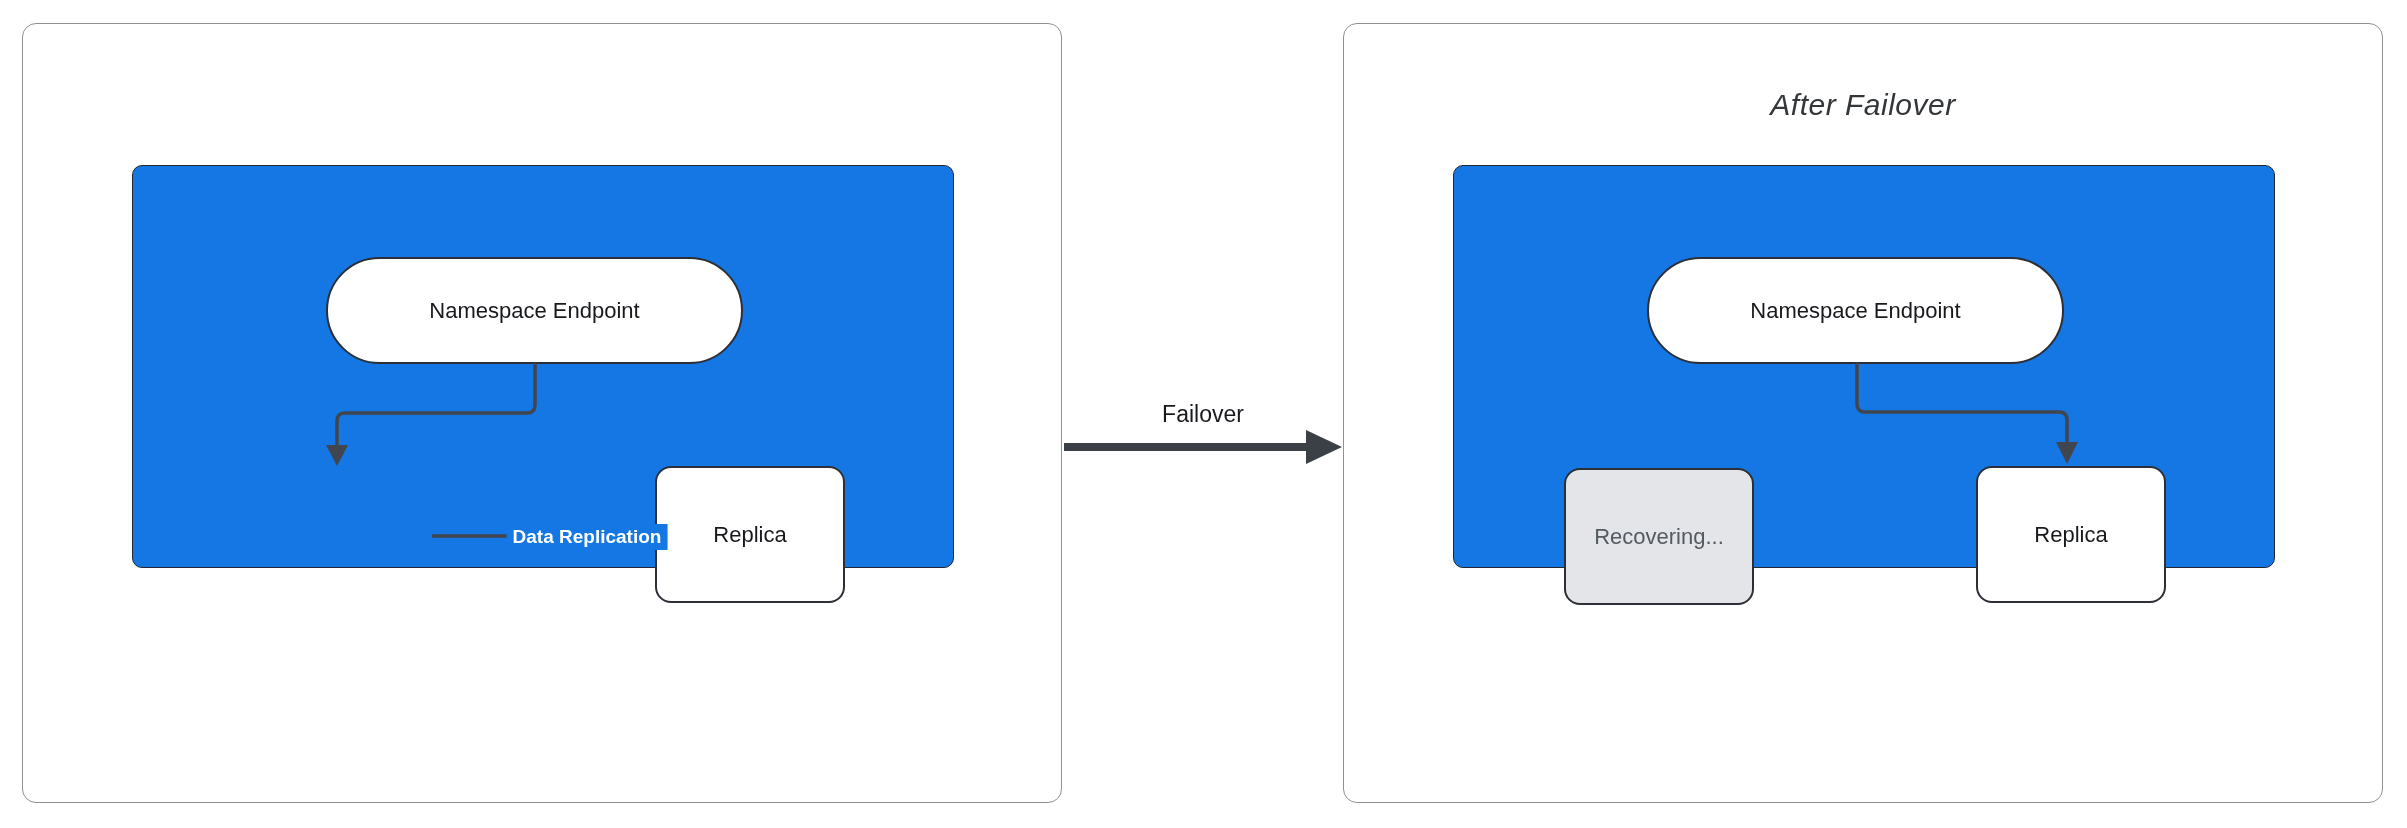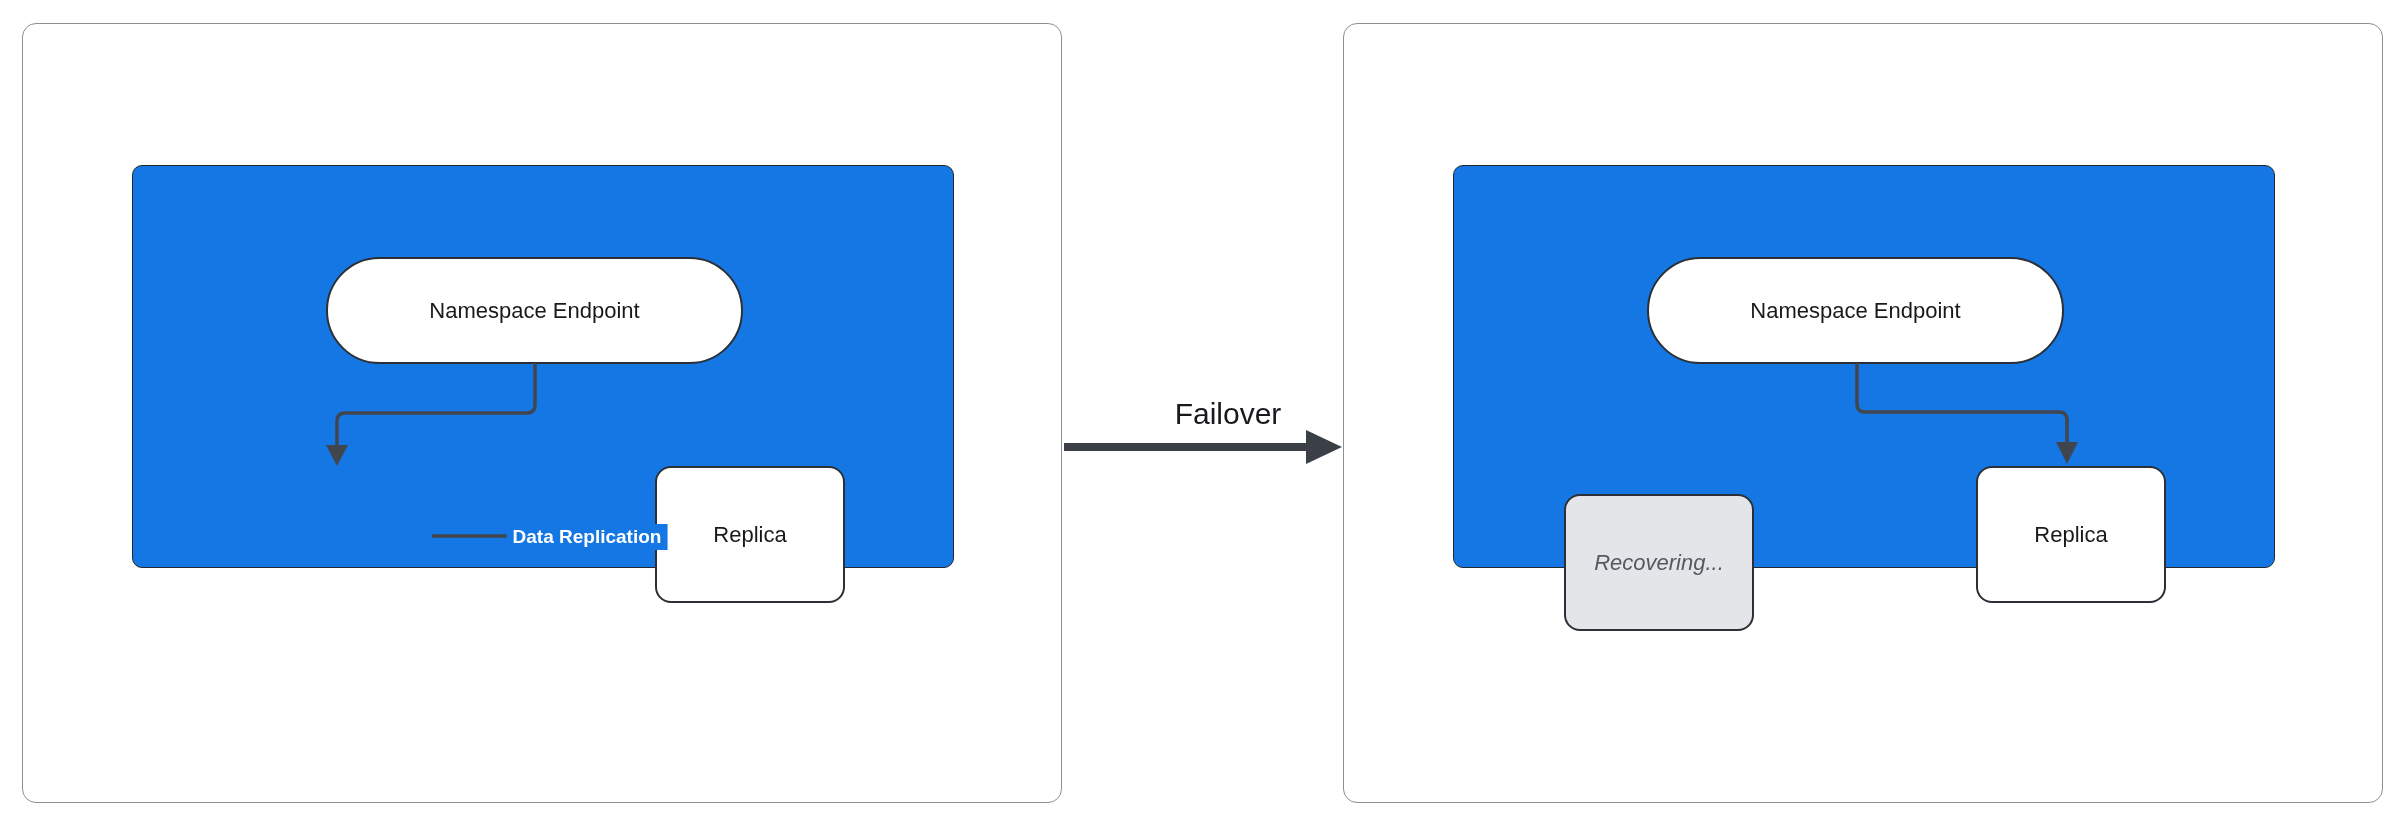--- a/index.html
+++ b/index.html
@@ -83,22 +83,20 @@
     width: 190px;
     height: 137px;
     border-radius: 16px;
     padding: 6px;
   }
   .node.pos-a { left: 110px; top: 302px; }
   .node.pos-b { left: 522px; top: 300px; }
   .node.recovering {
     background: var(--recovering-fill);
     color: var(--recovering-text);
-    font-style: italic;
-    margin-top: 26px;
   }
   .connector-layer {
     position: absolute;
     left: 0; top: 0;
     width: 2407px;
     height: 828px;
     pointer-events: none;
   }
   .connector-layer path {
     fill: none;
@@ -124,42 +122,42 @@
     font-size: 19px;
     font-weight: bold;
     padding: 2px 6px;
     margin-left: 45px;
   }
   .edge-label.failover {
     left: 1203px;
     top: 414px;
     background: #ffffff;
     color: #17191c;
-    font-size: 30px;
+    font-size: 23px;
     padding: 0 4px;
-    margin-left: 25px;
   }
 </style>
 </head>
 <body>
 
 <div class="canvas">
 
   <div class="panel left">
     <div class="container-box">
       <div class="node pill">
         <span>Namespace Endpoint</span>
       </div>
       <div class="node square pos-b">
         <span>Replica</span>
       </div>
     </div>
   </div>
 
   <div class="panel right">
+    <div class="panel-title">After Failover</div>
     <div class="container-box">
       <div class="node pill">
         <span>Namespace Endpoint</span>
       </div>
       <div class="node square pos-a recovering">
         <span>Recovering...</span>
       </div>
       <div class="node square pos-b">
         <span>Replica</span>
       </div>

